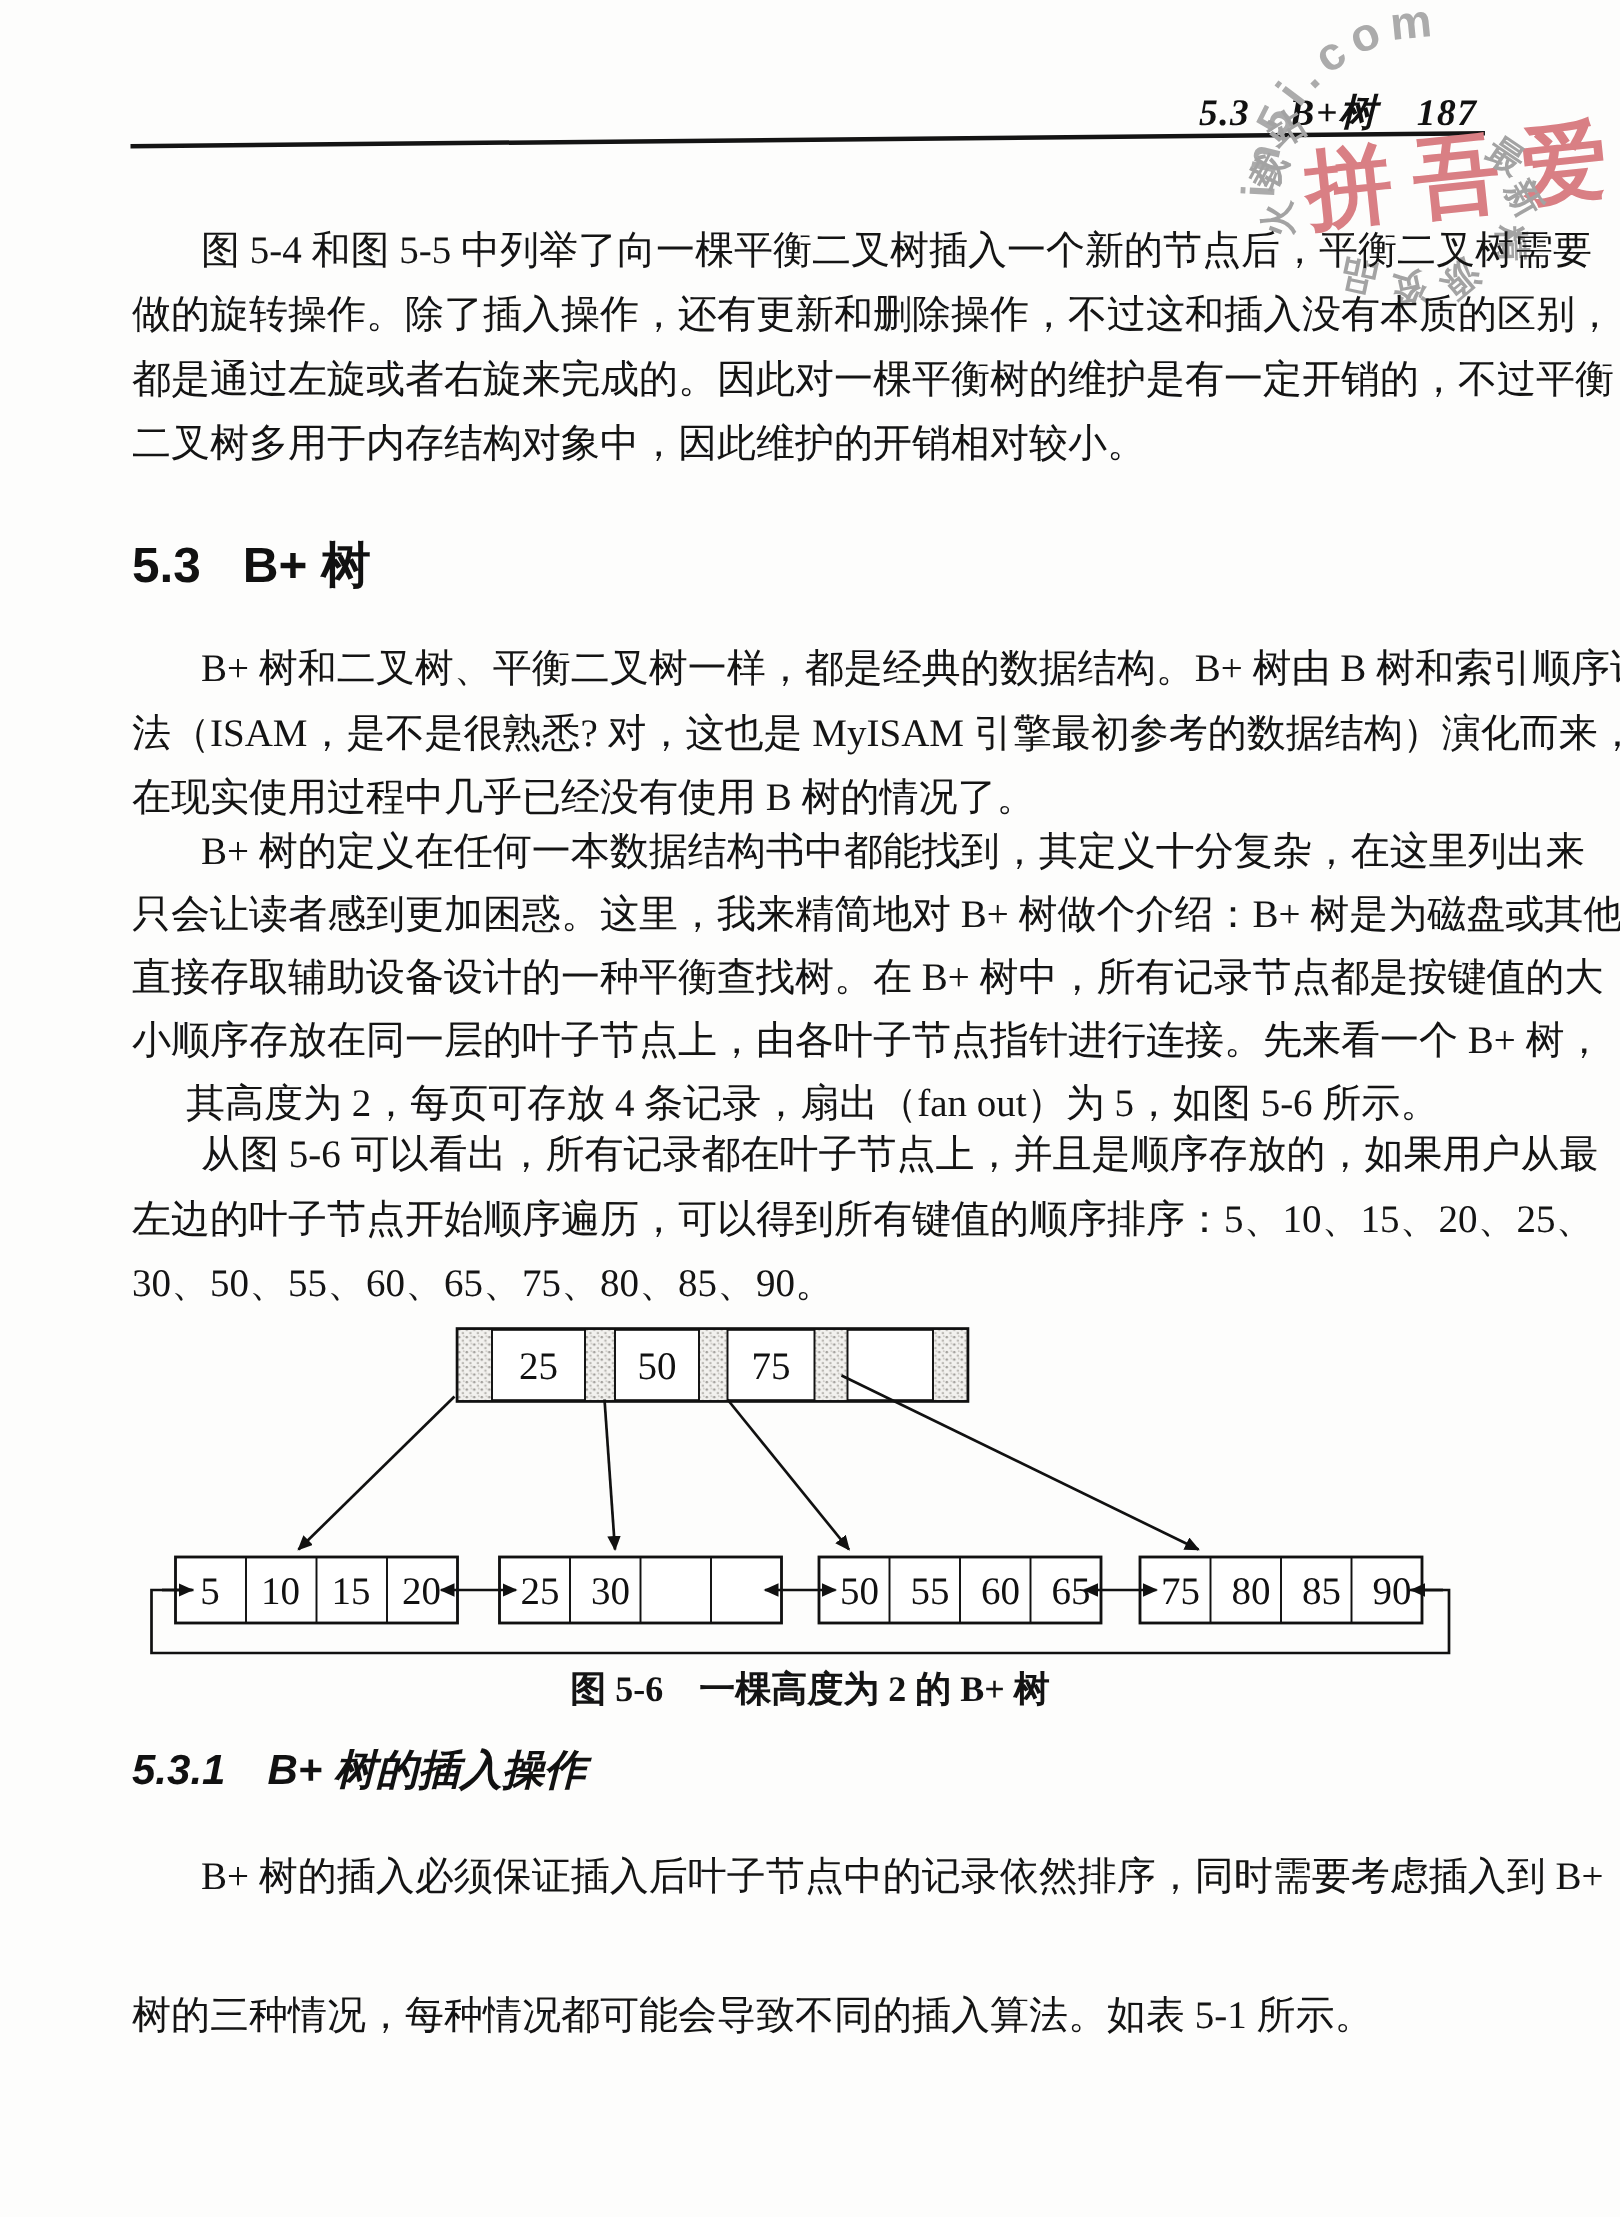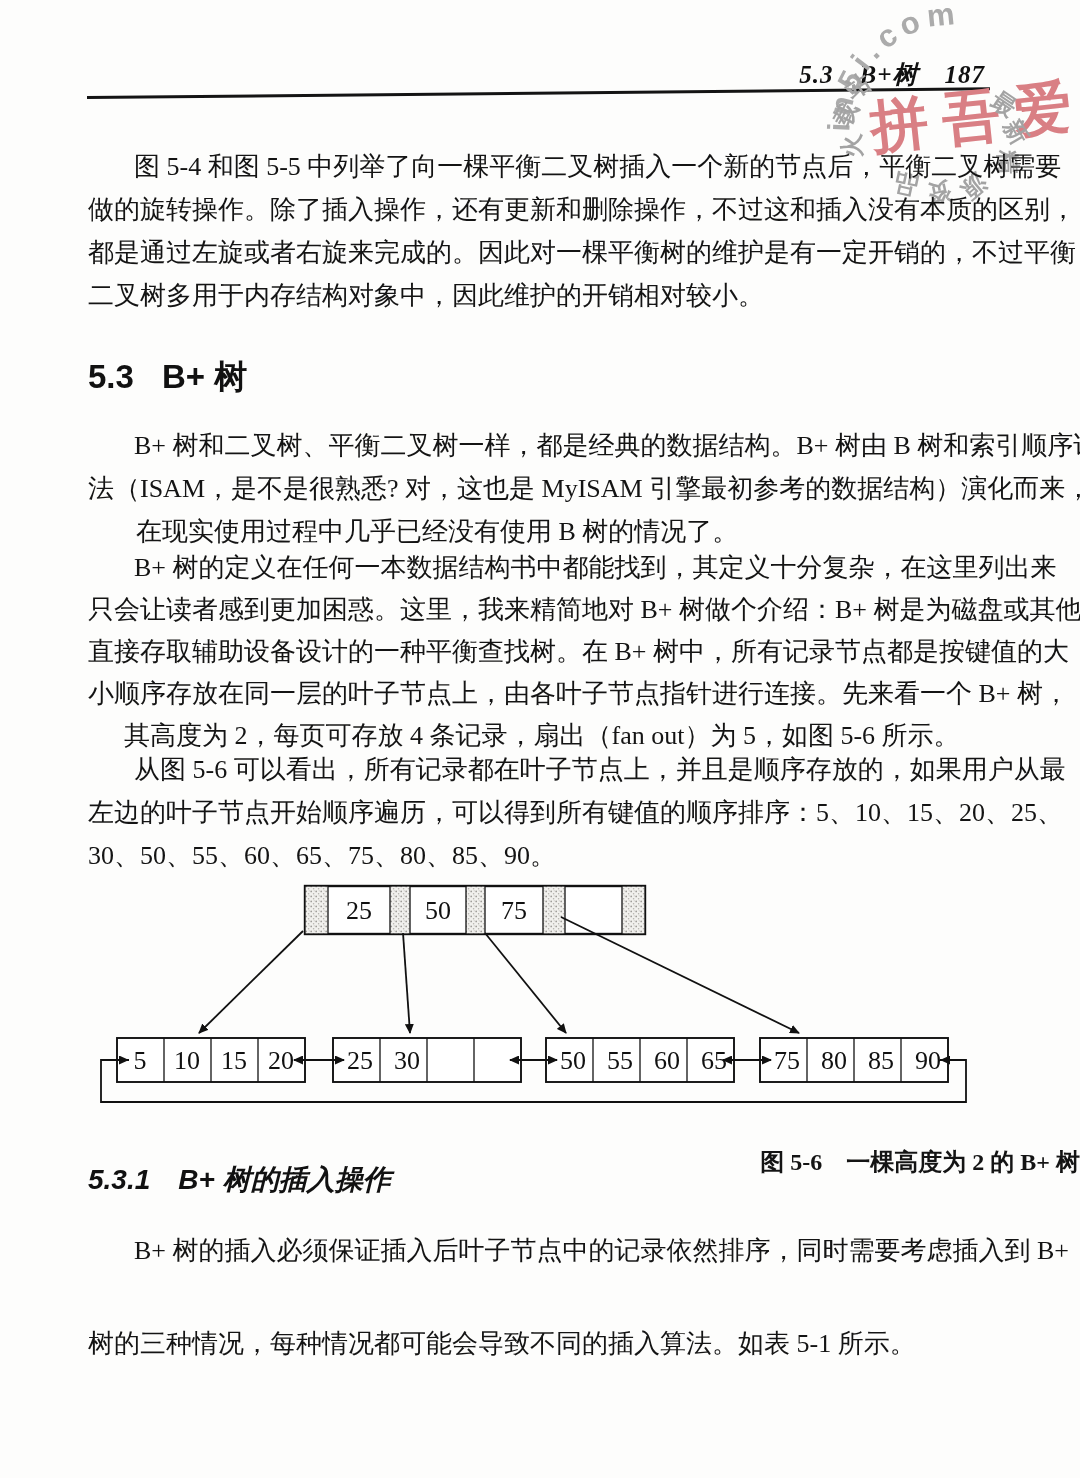--- a/index.html
+++ b/index.html
@@ -43,24 +43,23 @@
     position:absolute;left:88px;white-space:nowrap;
     font-family:"Liberation Sans","DejaVu Sans",sans-serif;
     font-weight:bold;color:#111;
   }
   .h1size{font-size:33px;}
   .h2size{font-size:28px;}
   .h-section .num{margin-right:28px;}
   
   .fig-svg{position:absolute;left:0;top:870px;}
   .fig-caption{
-    position:absolute;left:0;top:1110px;width:1080px;text-align:right;
+    position:absolute;left:0;top:1110px;width:1080px;text-align:center;
     font-size:24px;font-weight:600;color:#141414;
     font-family:"Liberation Serif","DejaVu Serif",serif;
-    margin-top:36px;
   }
   svg text.cellnum{
     font-family:"Liberation Serif","DejaVu Serif",serif;
     font-size:26px;fill:#111;
   }
 </style>
 </head>
 <body>
 
 <div class="page">
@@ -97,21 +96,21 @@
   <div class="bline" style="top:193px;">做的旋转操作。除了插入操作，还有更新和删除操作，不过这和插入没有本质的区别，</div>
   <div class="bline" style="top:236px;">都是通过左旋或者右旋来完成的。因此对一棵平衡树的维护是有一定开销的，不过平衡</div>
   <div class="bline" style="top:279px;">二叉树多用于内存结构对象中，因此维护的开销相对较小。</div>
 
   <div class="h-section h1size" style="top:355px;">
     <span class="num">5.3</span><span>B+ 树</span>
   </div>
 
   <div class="bline indent" style="top:429px;">B+ 树和二叉树、平衡二叉树一样，都是经典的数据结构。B+ 树由 B 树和索引顺序访问方</div>
   <div class="bline" style="top:472px;">法（ISAM，是不是很熟悉? 对，这也是 MyISAM 引擎最初参考的数据结构）演化而来，但是</div>
-  <div class="bline" style="top:515px;margin-left:48px;">在现实使用过程中几乎已经没有使用 B 树的情况了。</div>
+  <div class="bline" style="top:515px;">在现实使用过程中几乎已经没有使用 B 树的情况了。</div>
 
   <div class="bline indent" style="top:551px;">B+ 树的定义在任何一本数据结构书中都能找到，其定义十分复杂，在这里列出来</div>
   <div class="bline" style="top:593px;">只会让读者感到更加困惑。这里，我来精简地对 B+ 树做个介绍：B+ 树是为磁盘或其他</div>
   <div class="bline" style="top:635px;">直接存取辅助设备设计的一种平衡查找树。在 B+ 树中，所有记录节点都是按键值的大</div>
   <div class="bline" style="top:677px;">小顺序存放在同一层的叶子节点上，由各叶子节点指针进行连接。先来看一个 B+ 树，</div>
   <div class="bline" style="top:719px;margin-left:36px;">其高度为 2，每页可存放 4 条记录，扇出（fan out）为 5，如图 5-6 所示。</div>
 
   <div class="bline indent" style="top:753px;">从图 5-6 可以看出，所有记录都在叶子节点上，并且是顺序存放的，如果用户从最</div>
   <div class="bline" style="top:796px;">左边的叶子节点开始顺序遍历，可以得到所有键值的顺序排序：5、10、15、20、25、</div>
   <div class="bline" style="top:839px;">30、50、55、60、65、75、80、85、90。</div>

